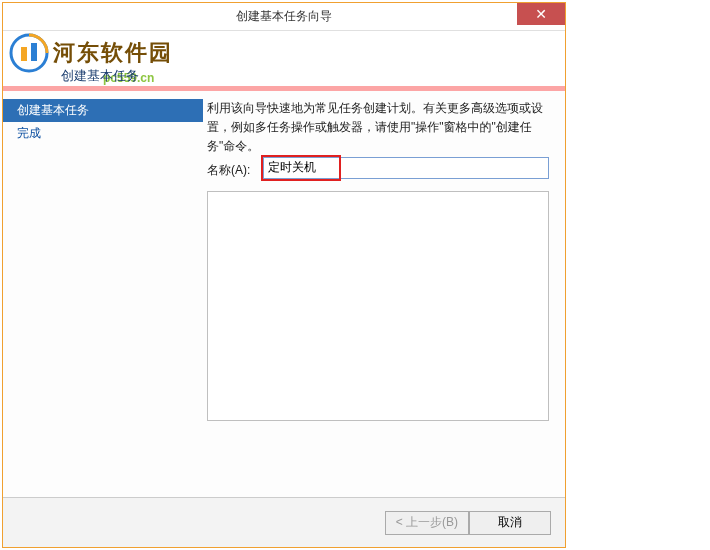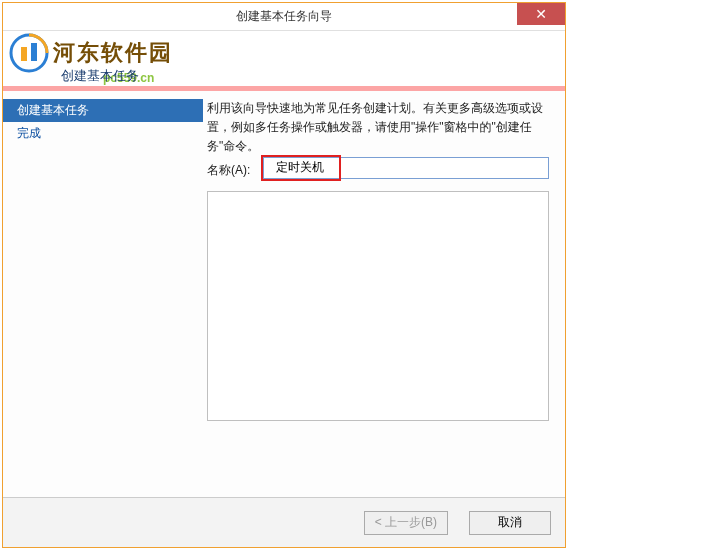--- a/index.html
+++ b/index.html
@@ -133,21 +133,21 @@
       padding-top: 3px;
     }
     .name-input-wrap {
       flex: 1;
       position: relative;
     }
     .name-input {
       width: 100%;
       height: 22px;
       border: 1px solid #7a9fd4;
-      padding: 2px 12px;
+      padding: 2px 4px;
       font-size: 12px;
       font-family: inherit;
       outline: none;
     }
     .highlight-name {
       position: absolute;
       left: -2px;
       top: -2px;
       width: 80px;
       height: 26px;
@@ -165,21 +165,21 @@
       resize: none;
       outline: none;
     }
     .footer {
       height: 50px;
       border-top: 1px solid #ccc;
       display: flex;
       align-items: center;
       justify-content: flex-end;
       padding: 0 14px;
-      gap: 21px;
+      gap: 0;
       background: #f3f3f3;
     }
     .btn {
       min-width: 82px;
       height: 24px;
       border: 1px solid #aaa;
       background: #efefef;
       font-size: 12px;
       cursor: pointer;
       font-family: inherit;

